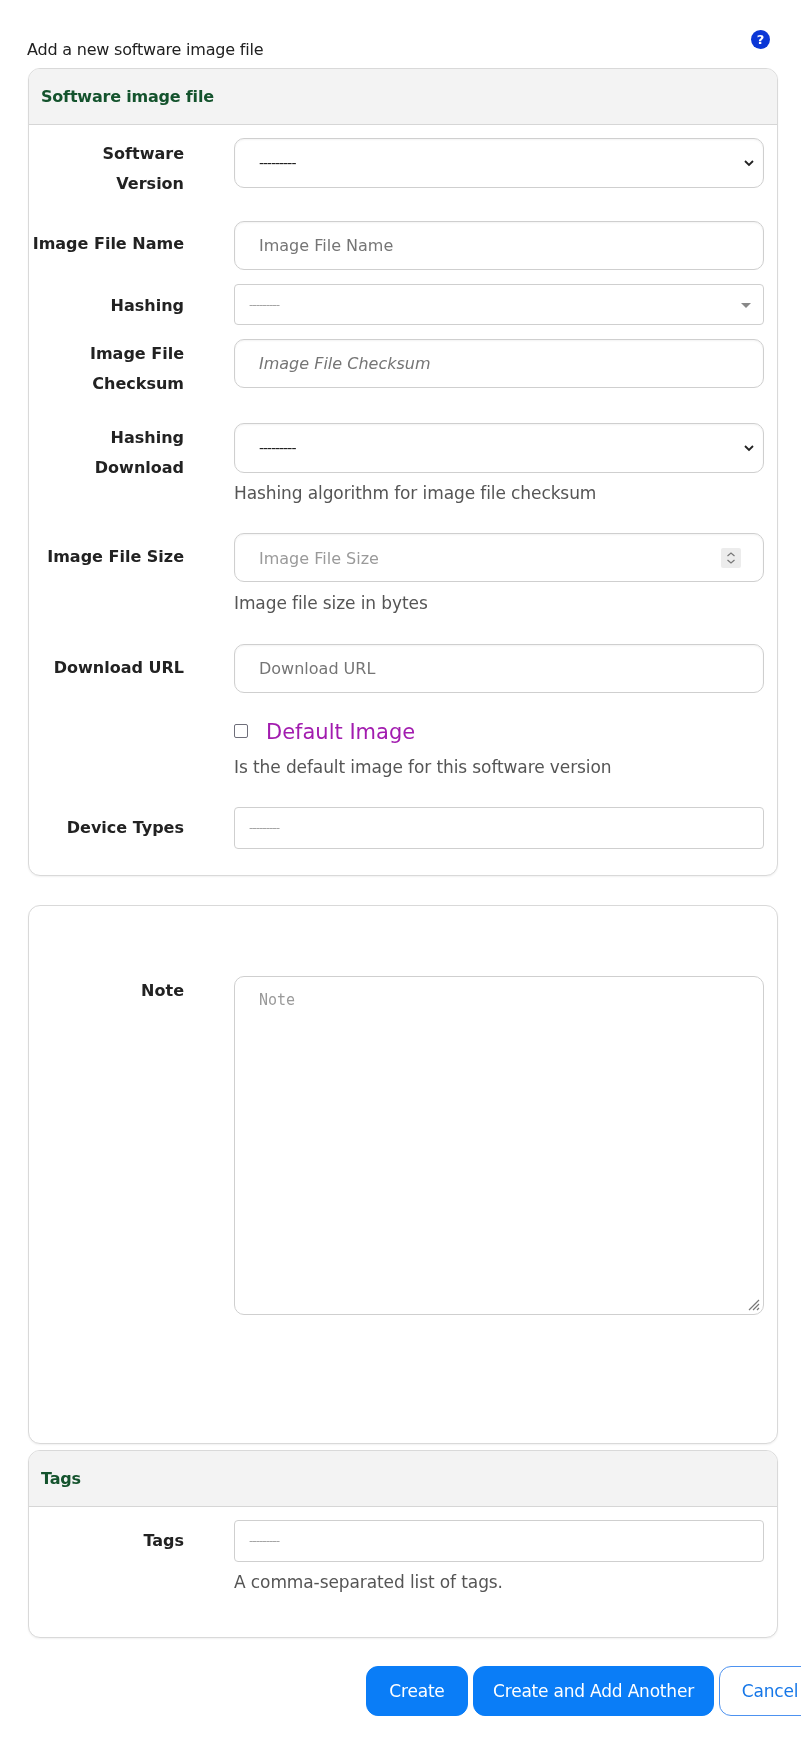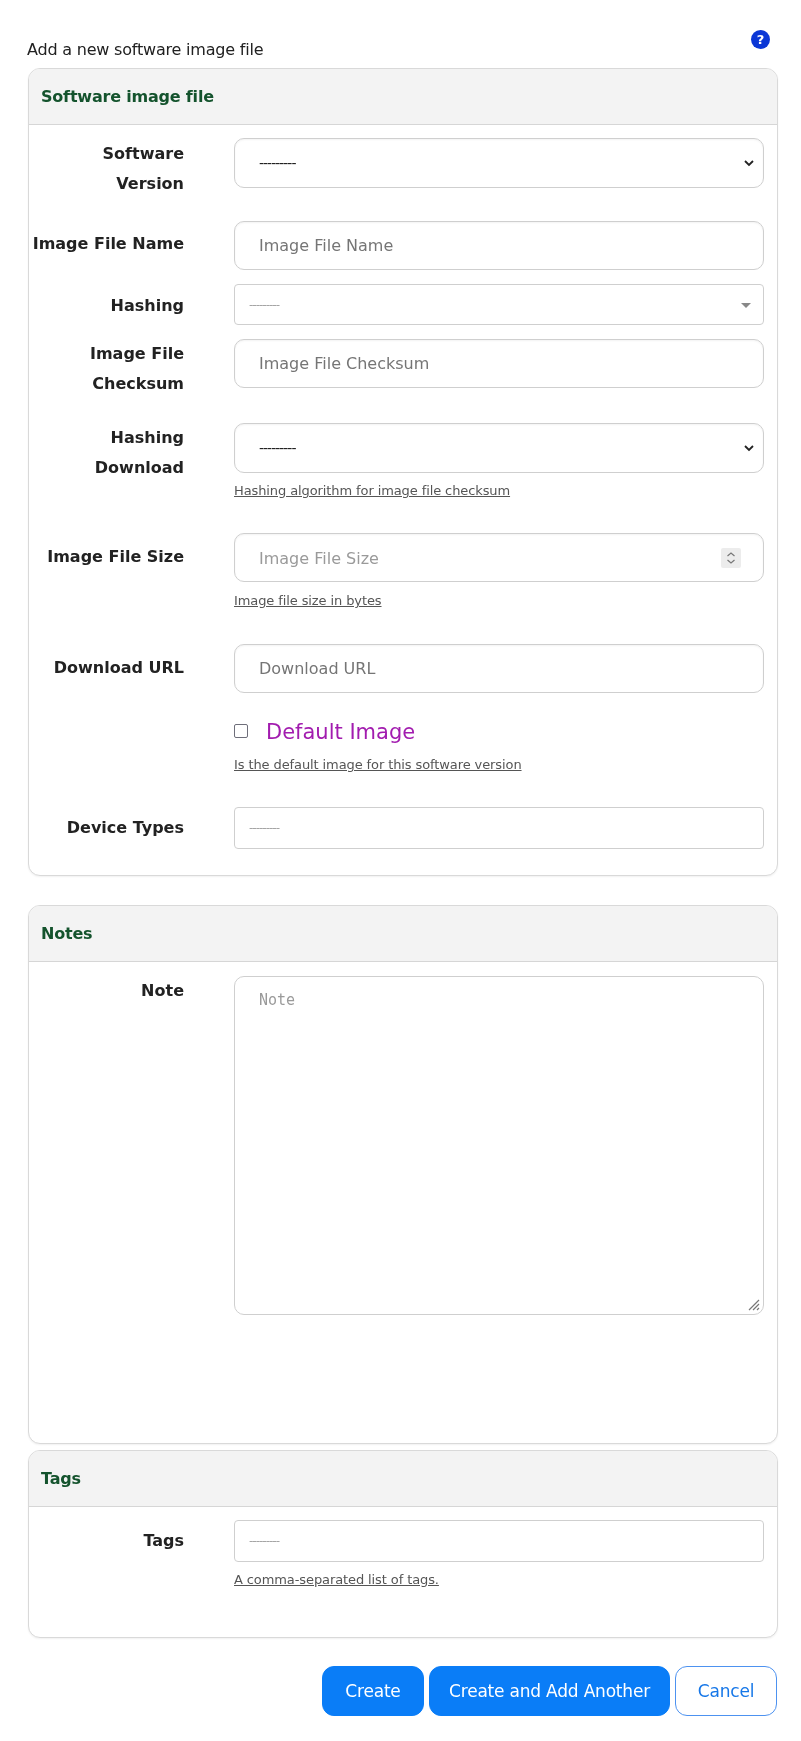--- a/index.html
+++ b/index.html
@@ -50,40 +50,40 @@
   .caret {
     position: absolute; right: 12px; top: 50%; margin-top: -2px;
     width: 0; height: 0; border-left: 5px solid transparent; border-right: 5px solid transparent;
     border-top: 5px solid #888;
   }
   .spinner {
     position: absolute; right: 22px; top: 50%; transform: translateY(-50%);
     width: 20px; height: 20px; background: #ececec; border-radius: 2px;
   }
   .help {
-    position: absolute; left: 205px; font-size: 13px; color: #555; letter-spacing: -0.1px; text-decoration: underline;
+    position: absolute; left: 205px; font-size: 17px; color: #555; letter-spacing: -0.1px;
   }
   .checkbox {
     position: absolute; left: 205px; width: 14px; height: 14px;
     border: 1.5px solid #6e6e7a; border-radius: 2px; background: #fff; box-sizing: border-box;
   }
   .checkbox-label { position: absolute; left: 237px; font-size: 21px; color: #a21caf; }
   .note-area {
     position: absolute; left: 205px; width: 530px; height: 339px; box-sizing: border-box;
     border: 1px solid #cfcfcf; border-radius: 10px; background: #fff;
   }
   .note-area .mono { position: absolute; left: 24px; top: 14px; font-family: "DejaVu Sans Mono", "Liberation Mono", monospace; font-size: 15px; color: #9a9a9a; }
   .resize-grip { position: absolute; right: 3px; bottom: 3px; width: 14px; height: 14px; }
   .md-help { position: absolute; left: 205px; width: 530px; font-size: 16px; line-height: 30px; color: #555; }
   .md-help a { color: #1639d4; text-decoration: none; }
   .info-icon { display: inline-block; vertical-align: -3px; margin-right: 4px; }
   .btn {
     position: absolute; top: 1666px; height: 50px; box-sizing: border-box;
     border-radius: 12px; font-size: 17px; display: flex; align-items: center; justify-content: center;
-    font-family: "DejaVu Sans", "Liberation Sans", sans-serif; letter-spacing: -0.2px;
+    font-family: "DejaVu Sans", "Liberation Sans", sans-serif; letter-spacing: -0.2px; margin-left: 44px;
   }
   .btn.primary { background: #0a7df7; color: #fff; border: 1px solid #0a7df7; }
   .btn.outline { background: #fff; color: #1677e8; border: 1px solid #4d92f0; }
 </style>
 </head>
 <body>
 
 <div class="page-title">Add a new software image file</div>
 <div class="help-icon">?</div>
 
@@ -114,21 +114,21 @@
       <span class="dash light">---------</span>
       <span class="caret"></span>
     </div>
   </div>
 
   <div class="row" style="top:270px;">
     <div class="label" style="top:0;">
       <div>Image File</div>
       <div>Checksum</div>
     </div>
-    <input class="control" style="top: 0px; height: 49px; padding-left: 24px;" placeholder="Image File Checksum">
+    <input class="control" style="top: 0px; height: 49px; padding-left: 24px; font-style: italic;" placeholder="Image File Checksum">
   </div>
 
   <div class="row" style="top:354px;">
     <div class="label" style="top:0;">
       <div>Hashing</div>
       <div>Download</div>
     </div>
     <div class="control" style="top:0; height:50px;">
       <span class="dash">---------</span>
       <svg class="chev" viewBox="0 0 12 12">
@@ -165,21 +165,20 @@
 
   <div class="row" style="top:738px;">
     <div class="label" style="top:6px;">Device Types</div>
     <div class="control sq" style="top:0; height:42px; box-shadow:none;">
       <span class="dash light">---------</span>
     </div>
   </div>
 </div>
 
 <div class="card" style="top:905px; height:537px;">
-  <div class="card-header">Notes</div>
   <div class="row" style="top:70px;">
     <div class="label" style="top:0;">Note</div>
     <div class="note-area" style="top:0;">
       <span class="mono">Note</span>
       <svg class="resize-grip" viewBox="0 0 14 14">
           <path d="M13 3 L3 13 M13 7 L7 13 M13 11 L11 13" stroke="#777" stroke-width="1.2"></path>
         </svg>
     </div>
   </div>
 </div>

